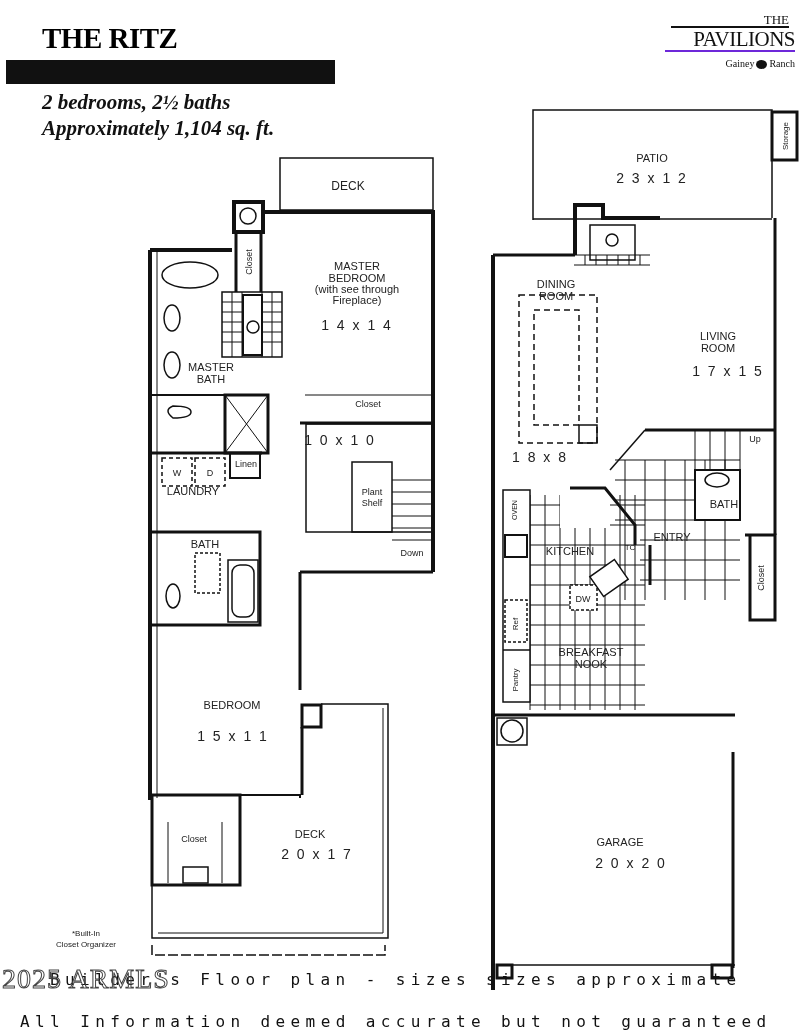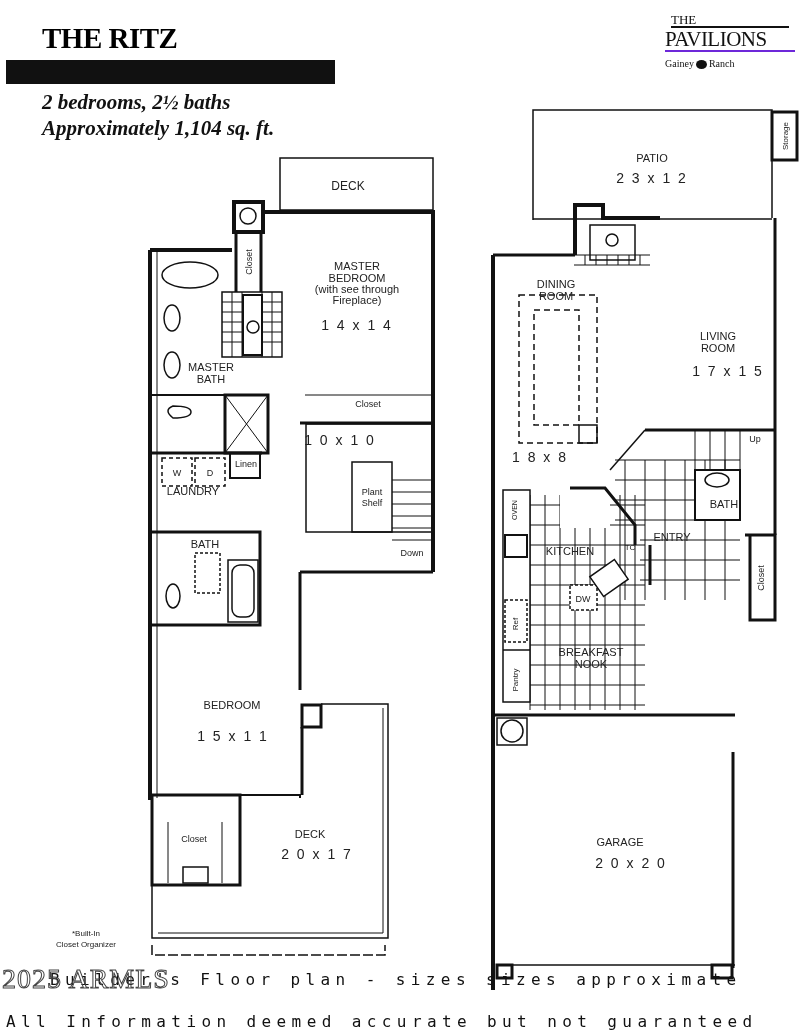--- a/index.html
+++ b/index.html
@@ -1,21 +1,21 @@
 <!DOCTYPE html>
 <html><head>
 <meta charset="utf-8">
 <style>
   html, body { margin:0; padding:0; background:#ffffff; }
   body { width:800px; height:1035px; position:relative; overflow:hidden; font-family:"Liberation Sans", sans-serif; color:#111; }
   .abs { position:absolute; }
   .title { left:42px; top:22px; font-family:"Liberation Serif", serif; font-weight:bold; font-size:29px; letter-spacing:-0.5px; color:#000000; }
   .bar { left:6px; top:60px; width:329px; height:24px; background:#111; }
   .sub { font-family:"Liberation Serif", serif; font-style:italic; font-weight:bold; font-size:21px; color:#111; left:42px; }
-  .logo { left:665px; top:14px; width:130px; text-align:left; font-family:"Liberation Serif", serif; color:#111; }
+  .logo { left:665px; top:14px; width:130px; text-align:right; font-family:"Liberation Serif", serif; color:#111; }
   .logo .the { font-size:13px; border-bottom:2px solid #111; line-height:12px; margin:0 6px; }
   .logo .pav { font-size:21px; letter-spacing:-0.5px; line-height:22px; border-bottom:2px solid #6d28d9; }
   .logo .gr { font-size:10px; margin-top:6px; }
   .logo .gr .dot { display:inline-block; width:11px; height:9px; background:#111; border-radius:50%; vertical-align:middle; margin:0 2px; }
   svg text { font-family:"Liberation Sans", sans-serif; fill:#222; }
   .foot { left:0; font-family:"DejaVu Sans Mono", monospace; font-size:16px; letter-spacing:5.4px; color:#111; white-space:nowrap; }
   .wm { left:2px; top:963px; font-family:Liberation Serif, serif; font-size:28px; color:transparent; -webkit-text-stroke:1px #444; letter-spacing:1px; }
 </style>
 </head>
 <body>
@@ -194,14 +194,14 @@
   <text x="583" y="602" font-size="9" text-anchor="middle">DW</text>
   <text x="518" y="624" font-size="8" text-anchor="middle" transform="rotate(-90 518 624)">Ref</text>
   <text x="518" y="680" font-size="8" text-anchor="middle" transform="rotate(-90 518 680)">Pantry</text>
   <text x="591" y="656" font-size="11" text-anchor="middle">BREAKFAST</text>
   <text x="591" y="668" font-size="11" text-anchor="middle">NOOK</text>
   <text x="620" y="846" font-size="11" text-anchor="middle">GARAGE</text>
   <text x="631" y="868" font-size="14" text-anchor="middle" letter-spacing="2">2 0 x 2 0</text>
 </svg>
 
 <div class="abs foot" style="top:970px; left:50px;">Builder's Floor plan - sizes sizes approximate</div>
-<div class="abs foot" style="top:1012px; left:6px;">All Information deemed accurate but not guaranteed</div>
+<div class="abs foot" style="top:1012px; left:20px;">All Information deemed accurate but not guaranteed</div>
 <div class="abs wm">2025 ARMLS</div>
 
 </body></html>

